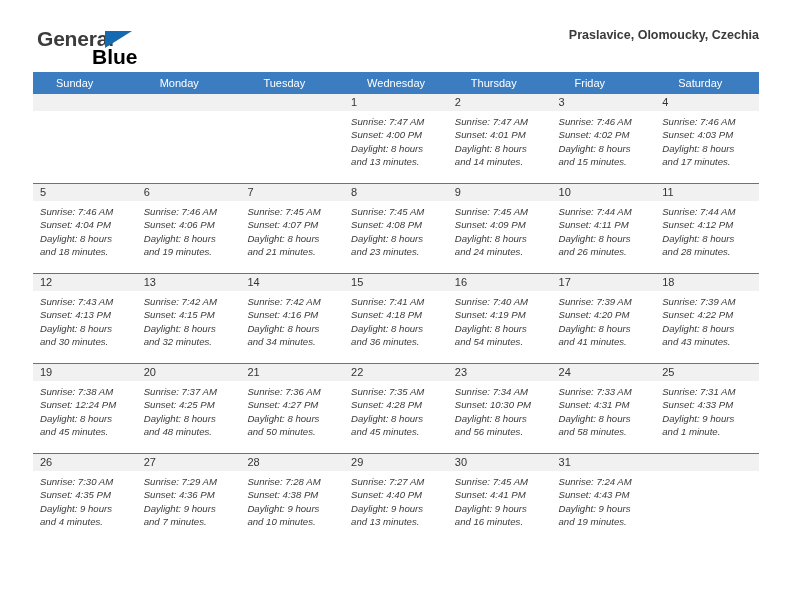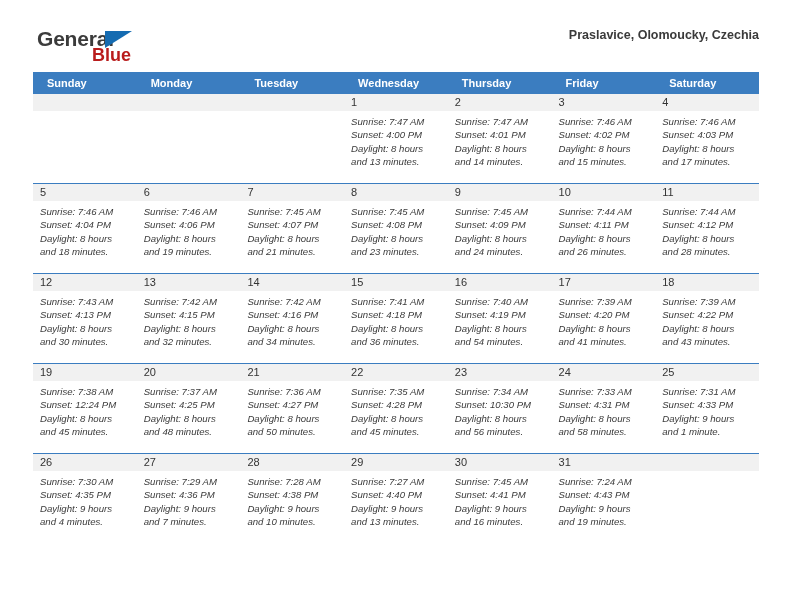--- a/index.html
+++ b/index.html
@@ -52,22 +52,22 @@
     top: 5px;
     width: 0;
     height: 0;
     border-left: 27px solid #156bb1;
     border-bottom: 17px solid transparent;
   }
   .brand-blue {
     position: absolute;
     left: 59px;
     top: 20px;
-    font-size: 18px;
-    color: #b91c1c;
+    font-size: 21px;
+    color: #000000;
     line-height: 1;
   }
   .titles {
     text-align: right;
     padding-top: 0px;
   }
   .cal-title {
     font-size: 25px;
     color: #1a1a1a;
     line-height: 1.15;
@@ -83,23 +83,23 @@
   
   .calendar {
     width: 726px;
     border-collapse: collapse;
     table-layout: fixed;
   }
   .calendar th {
     background: #3b7dc0;
     color: #ffffff;
     font-size: 11px;
-    font-weight: bold;
+    font-weight: normal;
     text-align: left;
-    padding: 5px 0 5px 14px;
+    padding: 5px 0 5px 23px;
     height: 21px;
     box-sizing: border-box;
   }
   .weekrow > td {
     vertical-align: top;
     padding: 0;
     border-top: 1px solid #3b7dc0;
     height: 89px;
     box-sizing: border-box;
   }

